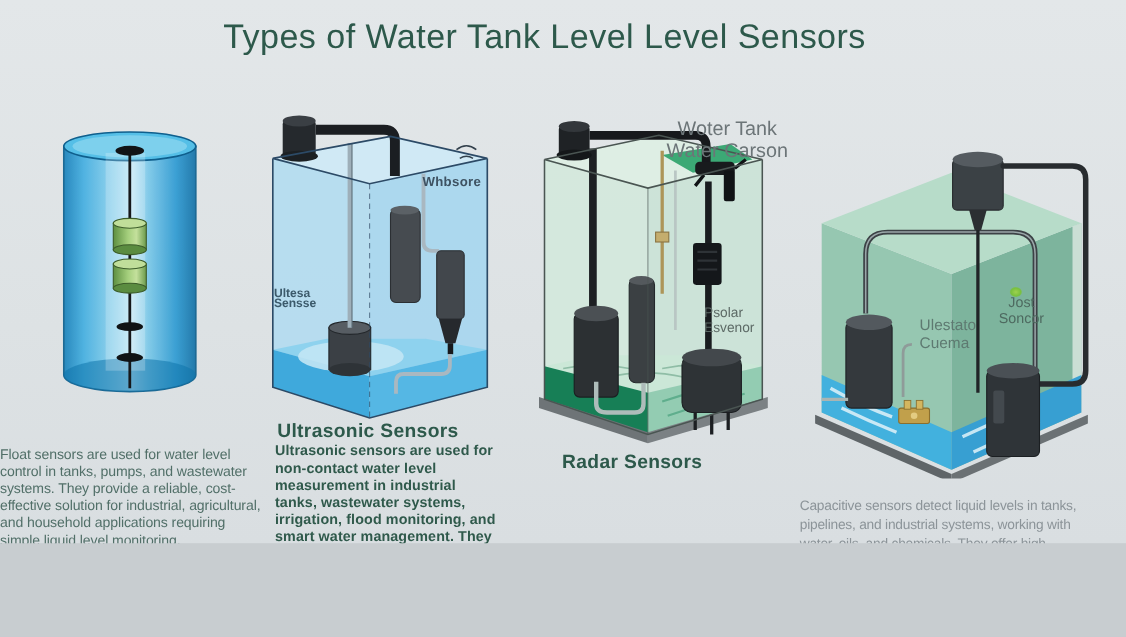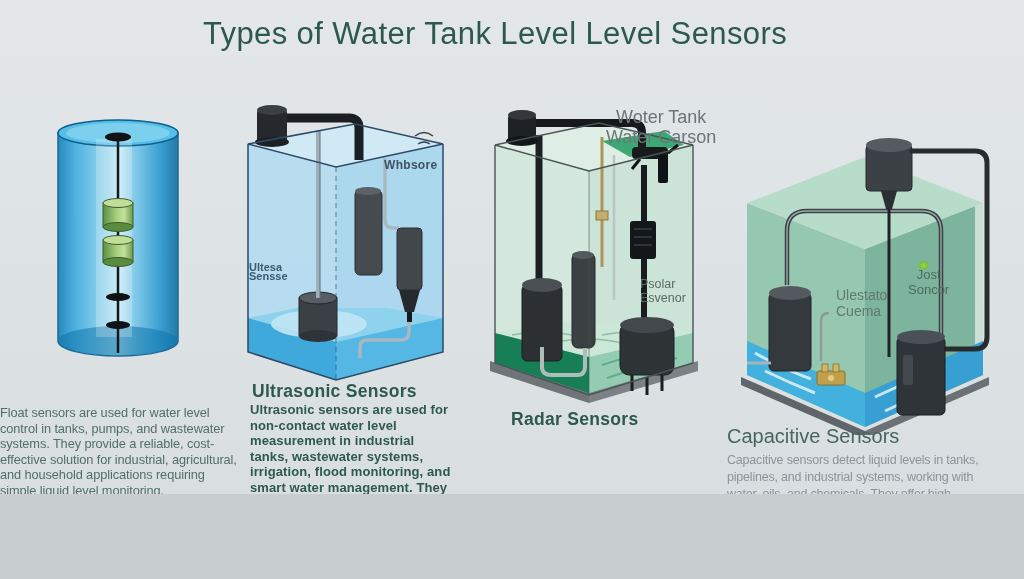--- a/index.html
+++ b/index.html
@@ -254,16 +254,15 @@
     <div>Soncor</div>
   </div>
 
   <div class="abs desc d-float">Float sensors are used for water level control in tanks, pumps, and wastewater systems. They provide a reliable, cost-effective solution for industrial, agricultural, and household applications requiring simple liquid level monitoring.</div>
 
   <div class="abs h-ultra">Ultrasonic Sensors</div>
   <div class="abs desc d-bold d-ultra">Ultrasonic sensors are used for non-contact water level measurement in industrial tanks, wastewater systems, irrigation, flood monitoring, and smart water management. They ensure accurate, real-time monitoring in harsh or corrosive environments.</div>
 
   <div class="abs h-radar">Radar Sensors</div>
 
-  <div class="abs h-cap">Capacitive Sensors</div>
   <div class="abs d-cap">Capacitive sensors detect liquid levels in tanks, pipelines, and industrial systems, working with water, oils, and chemicals. They offer high sensitivity, reliability, and non-contact measurement for various applications.</div>
 
 </div>
 
 </body></html>

